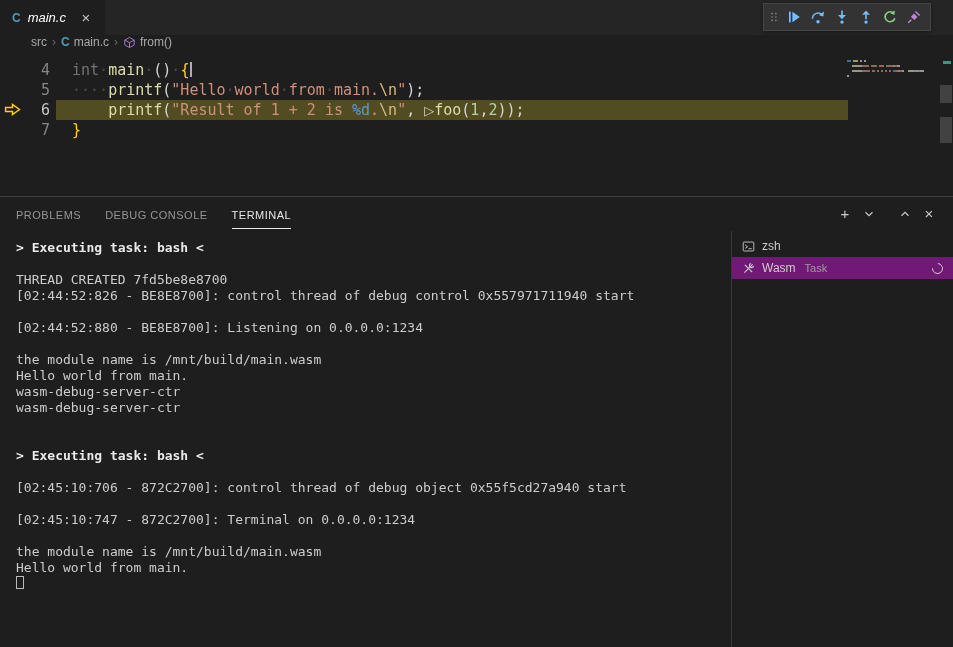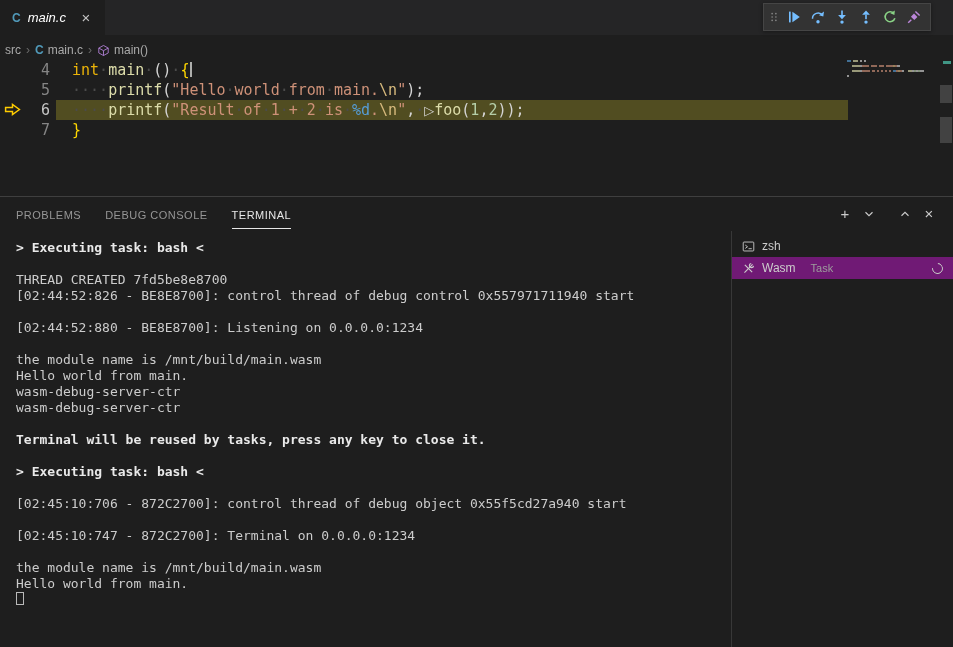--- a/index.html
+++ b/index.html
@@ -17,40 +17,40 @@
   .dbg-toolbar { position:absolute; right:22px; top:3px; height:28px; background:#333333;
                  border:1px solid #454545; display:flex; align-items:center; padding:0 4px;
                  box-shadow:0 1px 4px rgba(0,0,0,.4); }
   .grip { width:14px; height:16px; color:#8a8a8a; display:flex; align-items:center; }
   .grip svg { width:12px; height:14px; }
   .dbg-btns { display:flex; align-items:center; }
   .dbg-btn { width:24px; height:24px; display:flex; align-items:center; justify-content:center; cursor:pointer; }
   .dbg-btn svg { width:16px; height:16px; }
 
   
-  .breadcrumbs { height:22px; background:#1e1e1e; display:flex; align-items:flex-end;
-                 padding-left:5px; font-size:12px; color:#a9a9a9; }
+  .breadcrumbs { height:22px; background:#1e1e1e; display:flex; align-items:flex-start;
+                 padding-left:31px; font-size:12px; color:#a9a9a9; }
   .bc-sep { color:#6a6a6a; margin:0 5px; font-size:12px; }
   .bc-item { display:flex; align-items:center; gap:4px; cursor:pointer; }
   .bc-icon { display:flex; align-items:center; }
   .bc-icon svg { width:13px; height:13px; }
 
   
   .editor { position:relative; height:139px; background:#1e1e1e; overflow:hidden;
             font-family:"DejaVu Sans Mono", monospace; font-size:15px; padding-top:3px; }
   .code-row { display:flex; height:20px; line-height:20px; position:relative; }
   .code-row.current::after { content:''; position:absolute; left:56px; right:105px; top:0; bottom:0;
                              background:#514d21; z-index:0; }
   .glyph { width:28px; flex:none; position:relative; z-index:2; }
   .dbg-arrow { position:absolute; left:4px; top:1px; }
   .dbg-arrow svg { width:17px; height:17px; }
   .lineno { width:22px; flex:none; text-align:right; color:#858585; z-index:2; position:relative; }
   .current .lineno { color:#c6c6c6; }
   .codetext { margin-left:22px; white-space:pre; position:relative; z-index:1; }
-  .tok-kw { color:#eab308; }
+  .tok-kw { color:#737373; }
   .tok-fn { color:#dcdcaa; }
   .tok-plain { color:#d4d4d4; }
   .tok-str { color:#ce9178; }
   .tok-esc { color:#d7ba7d; }
   .tok-fmt { color:#569cd6; }
   .tok-num { color:#b5cea8; }
   .tok-ws { color:#4b4b4b; }
   .tok-brace { color:#ffd700; }
   .tok-runicon { color:#d8d8d8; font-family:"DejaVu Sans", sans-serif; font-size:13px; }
   .caret { display:inline-block; width:2px; height:15px; background:#aeafad; vertical-align:-2px; margin-left:1px; }
@@ -81,21 +81,21 @@
   .term-line { height:16px; white-space:pre; }
   .tbold { font-weight:bold; color:#e9e9e9; }
   .term-cursor { display:inline-block; width:8px; height:13px; border:1px solid #b9b9b9; vertical-align:-1px; }
 
   .term-sidebar { width:222px; flex:none; border-left:1px solid #383838; padding-top:4px; }
   .ts-row { height:22px; display:flex; align-items:center; padding:0 10px; gap:7px;
             font-size:12px; color:#cccccc; cursor:pointer; }
   .ts-row.active { background:#701a75; }
   .ts-icon { display:flex; align-items:center; color:#cccccc; }
   .ts-icon svg { width:13px; height:13px; }
-  .ts-sub { color:#9d9d9d; font-size:11px; margin-left:8px; }
+  .ts-sub { color:#9d9d9d; font-size:11px; margin-left:2px; }
   .spinner { margin-left:auto; width:11px; height:11px; border:1.6px solid #c5c5c5;
              border-radius:50%; border-top-color:transparent; transform:rotate(-40deg); }
 </style>
 </head>
 <body>
 
 <div class="titlebar">
   <div class="tab active">
     <span class="c-letter">C</span>
     <span class="tab-label">main.c</span>
@@ -171,21 +171,21 @@
     </span>
     <span class="bc-sep">›</span>
     <span class="bc-item">
       <span class="bc-icon">
         <svg viewBox="0 0 16 16" fill="none" stroke="#b180d7" stroke-width="1.1">
           <path d="M8 1.8 L13.8 5 V11 L8 14.2 L2.2 11 V5 Z"></path>
           <path d="M2.2 5 L8 8.2 L13.8 5"></path>
           <path d="M8 8.2 V14.2"></path>
         </svg>
       </span>
-      <span>main()</span>
+      <span>from()</span>
     </span>
   </div>
 
 <div class="editor">
   <div>
       <div class="code-row">
         <div class="glyph"></div>
         <div class="lineno">4</div>
         <div class="codetext"><span class="tok-kw">int</span><span class="tok-ws">·</span><span class="tok-fn">main</span><span class="tok-ws">·</span><span class="tok-plain">()</span><span class="tok-ws">·</span><span class="tok-brace">{</span><span class="caret"></span></div>
       </div>
@@ -306,21 +306,20 @@
         <div class="term-line">THREAD CREATED 7fd5be8e8700</div>
         <div class="term-line">[02:44:52:826 - BE8E8700]: control thread of debug control 0x557971711940 start</div>
         <div class="term-line"></div>
         <div class="term-line">[02:44:52:880 - BE8E8700]: Listening on 0.0.0.0:1234</div>
         <div class="term-line"></div>
         <div class="term-line">the module name is /mnt/build/main.wasm</div>
         <div class="term-line">Hello world from main.</div>
         <div class="term-line">wasm-debug-server-ctr</div>
         <div class="term-line">wasm-debug-server-ctr</div>
         <div class="term-line"></div>
-        <div class="term-line tbold">Terminal will be reused by tasks, press any key to close it.</div>
         <div class="term-line"></div>
         <div class="term-line tbold">&gt; Executing task: bash &lt;</div>
         <div class="term-line"></div>
         <div class="term-line">[02:45:10:706 - 872C2700]: control thread of debug object 0x55f5cd27a940 start</div>
         <div class="term-line"></div>
         <div class="term-line">[02:45:10:747 - 872C2700]: Terminal on 0.0.0.0:1234</div>
         <div class="term-line"></div>
         <div class="term-line">the module name is /mnt/build/main.wasm</div>
         <div class="term-line">Hello world from main.</div>
         <div class="term-line"><span class="term-cursor"></span></div>

